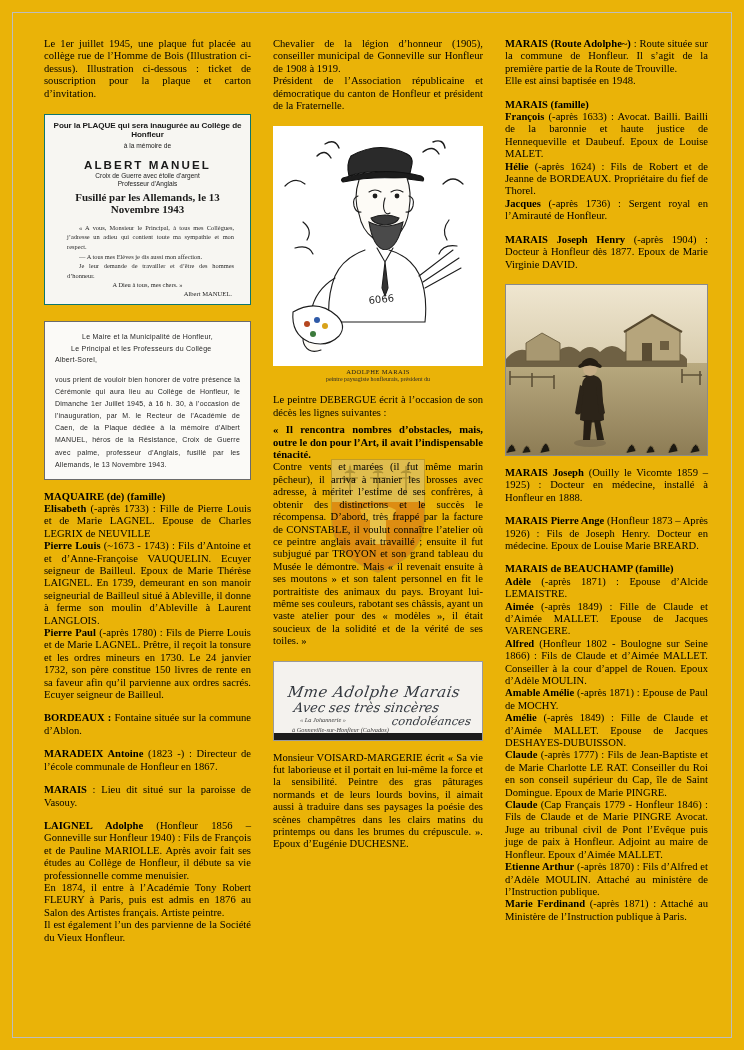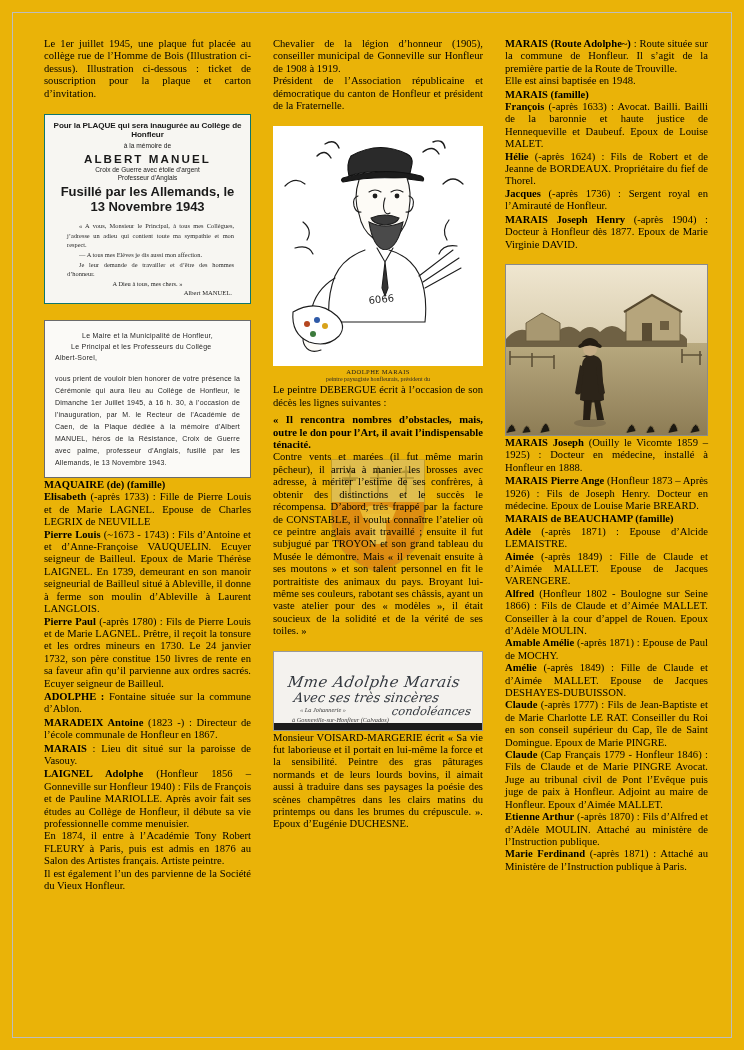--- a/index.html
+++ b/index.html
@@ -49,21 +49,21 @@
   .col.right { width: 203px; flex: 0 0 203px; }
 
   p {
     margin: 0;
     font-size: 10.6px;
     line-height: 12.4px;
     text-align: justify;
     text-justify: inter-word;
     hyphens: none;
   }
-  p.gap { margin-top: 1px; }
+  p.gap { margin-top: 11px; }
   p.smallgap { margin-top: 5px; font-weight: bold; }
   b { font-weight: bold; }
 
   
   .clip {
     position: relative;
     background: #ffffff;
     box-sizing: border-box;
     overflow: hidden;
   }
@@ -87,31 +87,31 @@
   .tk-sub {
     font-family: "Liberation Sans", sans-serif;
     font-size: 6.6px;
     margin-top: 3px;
   }
   .tk-name {
     font-family: "Liberation Sans", sans-serif;
     font-weight: bold;
     font-size: 11.6px;
     letter-spacing: 2.1px;
-    margin-top: 2px;
+    margin-top: 8px;
   }
   .tk-small {
     font-family: "Liberation Sans", sans-serif;
     font-size: 6.5px;
     margin-top: 1px;
   }
   .tk-strong {
-    font-family: Liberation Sans, sans-serif;
+    font-family: Liberation Serif, serif;
     font-weight: bold;
-    font-size: 13px;
+    font-size: 11px;
     margin-top: 4px;
   }
   .tk-body {
     font-family: "Liberation Serif", serif;
     font-size: 6.4px;
     line-height: 1.5;
     text-align: justify;
     margin: 7px 8px 0 14px;
     color: #2a2a2a;
   }
@@ -277,21 +277,21 @@
         <div class="iv-line">Albert-Sorel,</div>
         <div class="iv-body">vous prient de vouloir bien honorer de votre présence la Cérémonie qui aura lieu au Collège de Honfleur, le Dimanche 1er Juillet 1945, à 16 h. 30, à l’occasion de l’inauguration, par M. le Recteur de l’Académie de Caen, de la Plaque dédiée à la mémoire d’Albert MANUEL, héros de la Résistance, Croix de Guerre avec palme, professeur d’Anglais, fusillé par les Allemands, le 13 Novembre 1943.</div>
       </div>
 
       <div>
         <p class="gap"><b>MAQUAIRE (de) (famille)</b></p>
         <p><b>Elisabeth</b> (-après 1733) : Fille de Pierre Louis et de Marie LAGNEL. Epouse de Charles LEGRIX de NEUVILLE</p>
         <p><b>Pierre Louis</b> (~1673 - 1743) : Fils d’Antoine et et d’Anne-Françoise VAUQUELIN. Ecuyer seigneur de Bailleul. Epoux de Marie Thérèse LAIGNEL. En 1739, demeurant en son manoir seigneurial de Bailleul situé à Ableville, il donne à ferme son moulin d’Ableville à Laurent LANGLOIS.</p>
         <p><b>Pierre Paul</b> (-après 1780) : Fils de Pierre Louis et de Marie LAGNEL. Prêtre, il reçoit la tonsure et les ordres mineurs en 1730. Le 24 janvier 1732, son père constitue 150 livres de rente en sa faveur afin qu’il parvienne aux ordres sacrés. Ecuyer seigneur de Bailleul.</p>
 
-        <p class="gap"><b>ADOLPHE :</b> Fontaine située sur la commune d’Ablon.</p>
+        <p class="gap"><b>BORDEAUX :</b> Fontaine située sur la commune d’Ablon.</p>
 
         <p class="gap"><b>MARADEIX Antoine</b> (1823 -) : Directeur de l’école communale de Honfleur en 1867.</p>
 
         <p class="gap"><b>MARAIS</b> : Lieu dit situé sur la paroisse de Vasouy.</p>
 
         <p class="gap"><b>LAIGNEL Adolphe</b> (Honfleur 1856 – Gonneville sur Honfleur 1940) : Fils de François et de Pauline MARIOLLE. Après avoir fait ses études au Collège de Honfleur, il débute sa vie professionnelle comme menuisier.</p>
         <p>En 1874, il entre à l’Académie Tony Robert FLEURY à Paris, puis est admis en 1876 au Salon des Artistes français. Artiste peintre.</p>
         <p>Il est également l’un des parvienne de la Société du Vieux Honfleur.</p>
       </div>
     </div>

